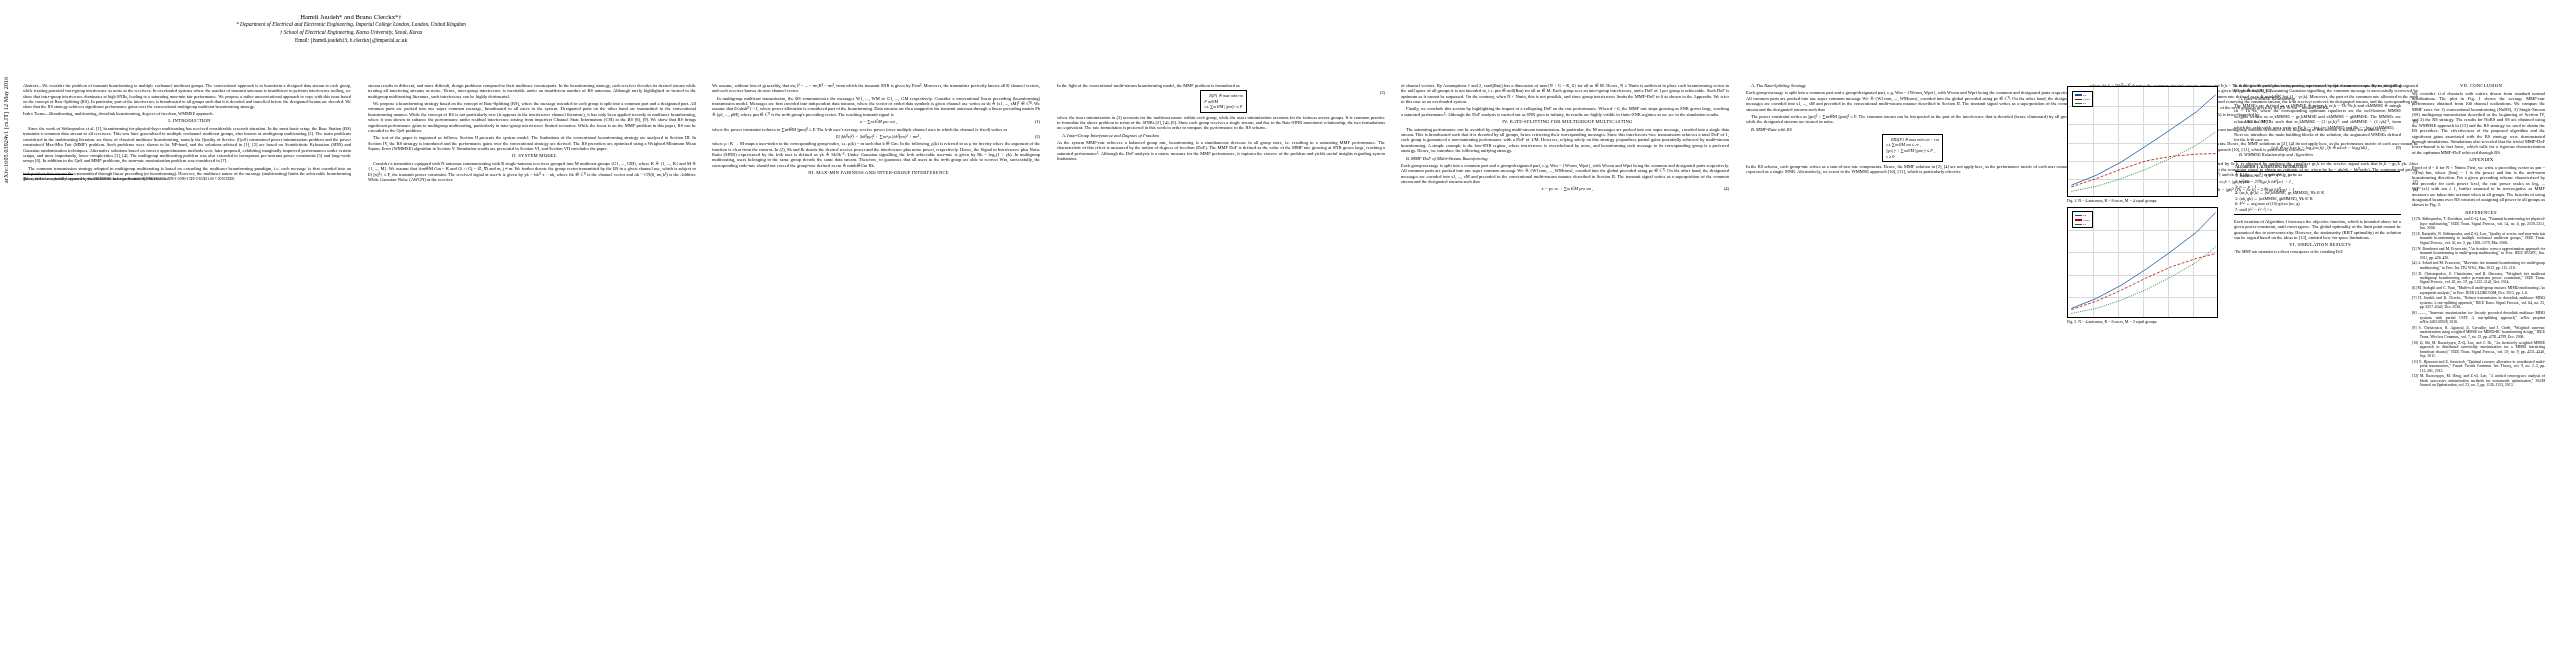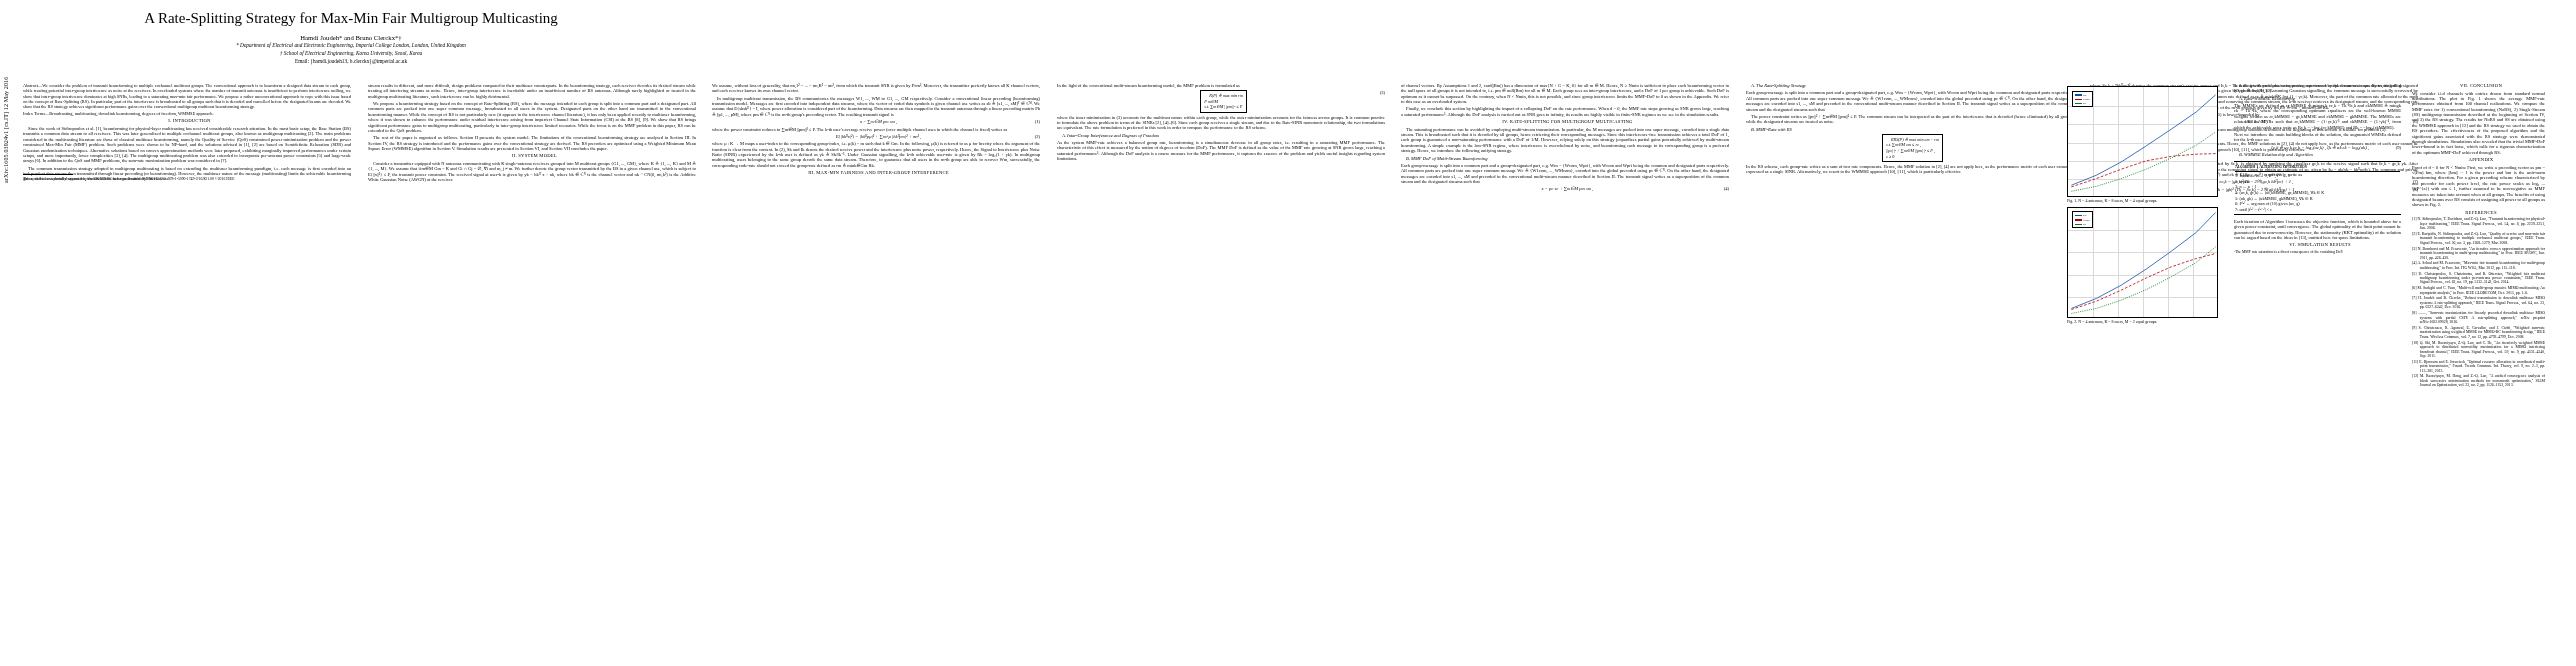--- a/index.html
+++ b/index.html
@@ -48,21 +48,20 @@
   .gridline{position:absolute;background:#d9d9d9;}
 </style>
 </head>
 <body>
 
 <div class="page">
 
   <div class="arxiv-stamp">arXiv:1605.03924v1  [cs.IT]  12 May 2016</div>
 
   <div class="title-block">
-    <h1 class="title">A Rate-Splitting Strategy for Max-Min Fair Multigroup Multicasting</h1>
     <div class="authors">Hamdi Joudeh* and Bruno Clerckx*†</div>
     <div class="affil">* Department of Electrical and Electronic Engineering, Imperial College London, London, United Kingdom</div>
     <div class="affil">† School of Electrical Engineering, Korea University, Seoul, Korea</div>
     <div class="email">Email: {hamdi.joudeh13, b.clerckx}@imperial.ac.uk</div>
   </div>
 
   <div class="cols">
 
     <div class="col" style="left:0px;">
       <p class="abstract noindent">Abstract—We consider the problem of transmit beamforming to multiple cochannel multicast groups. The conventional approach is to beamform a designed data stream to each group, while treating potential inter-group interference as noise at the receivers. In overloaded systems where the number of transmit antennas is insufficient to perform interference nulling, we show that inter-group interference dominates at high SNRs, leading to a saturating max-min fair performance. We propose a rather unconventional approach to cope with this issue based on the concept of Rate-Splitting (RS). In particular, part of the interference is broadcasted to all groups such that it is decoded and cancelled before the designated beams are decoded. We show that the RS strategy achieves significant performance gains over the conventional multigroup multicast beamforming strategy.</p>

